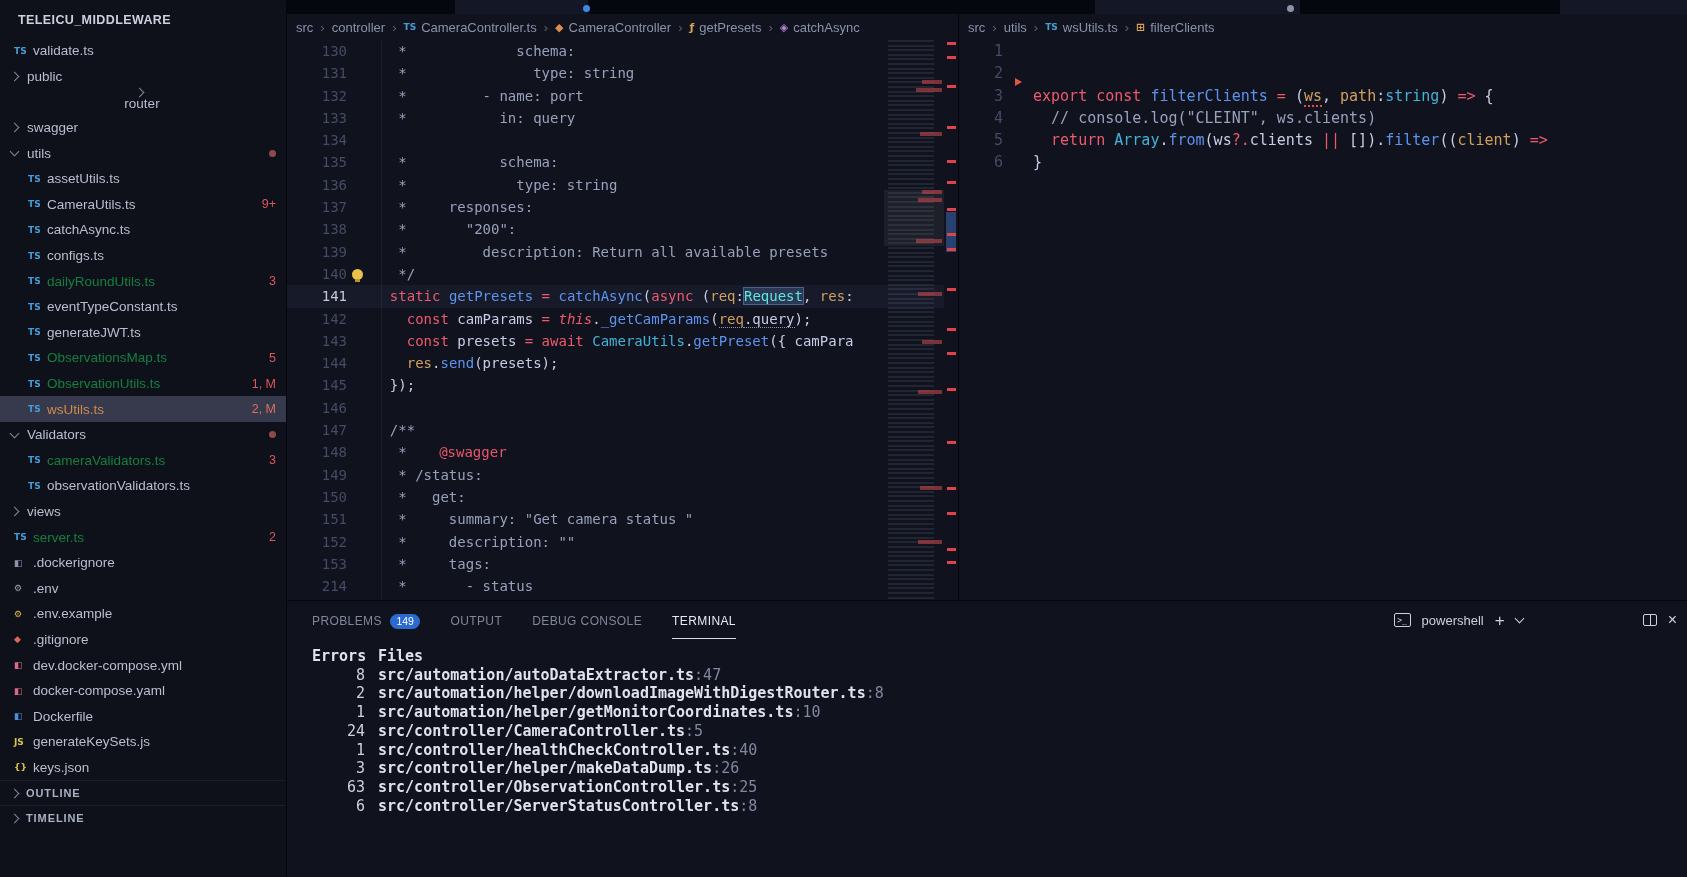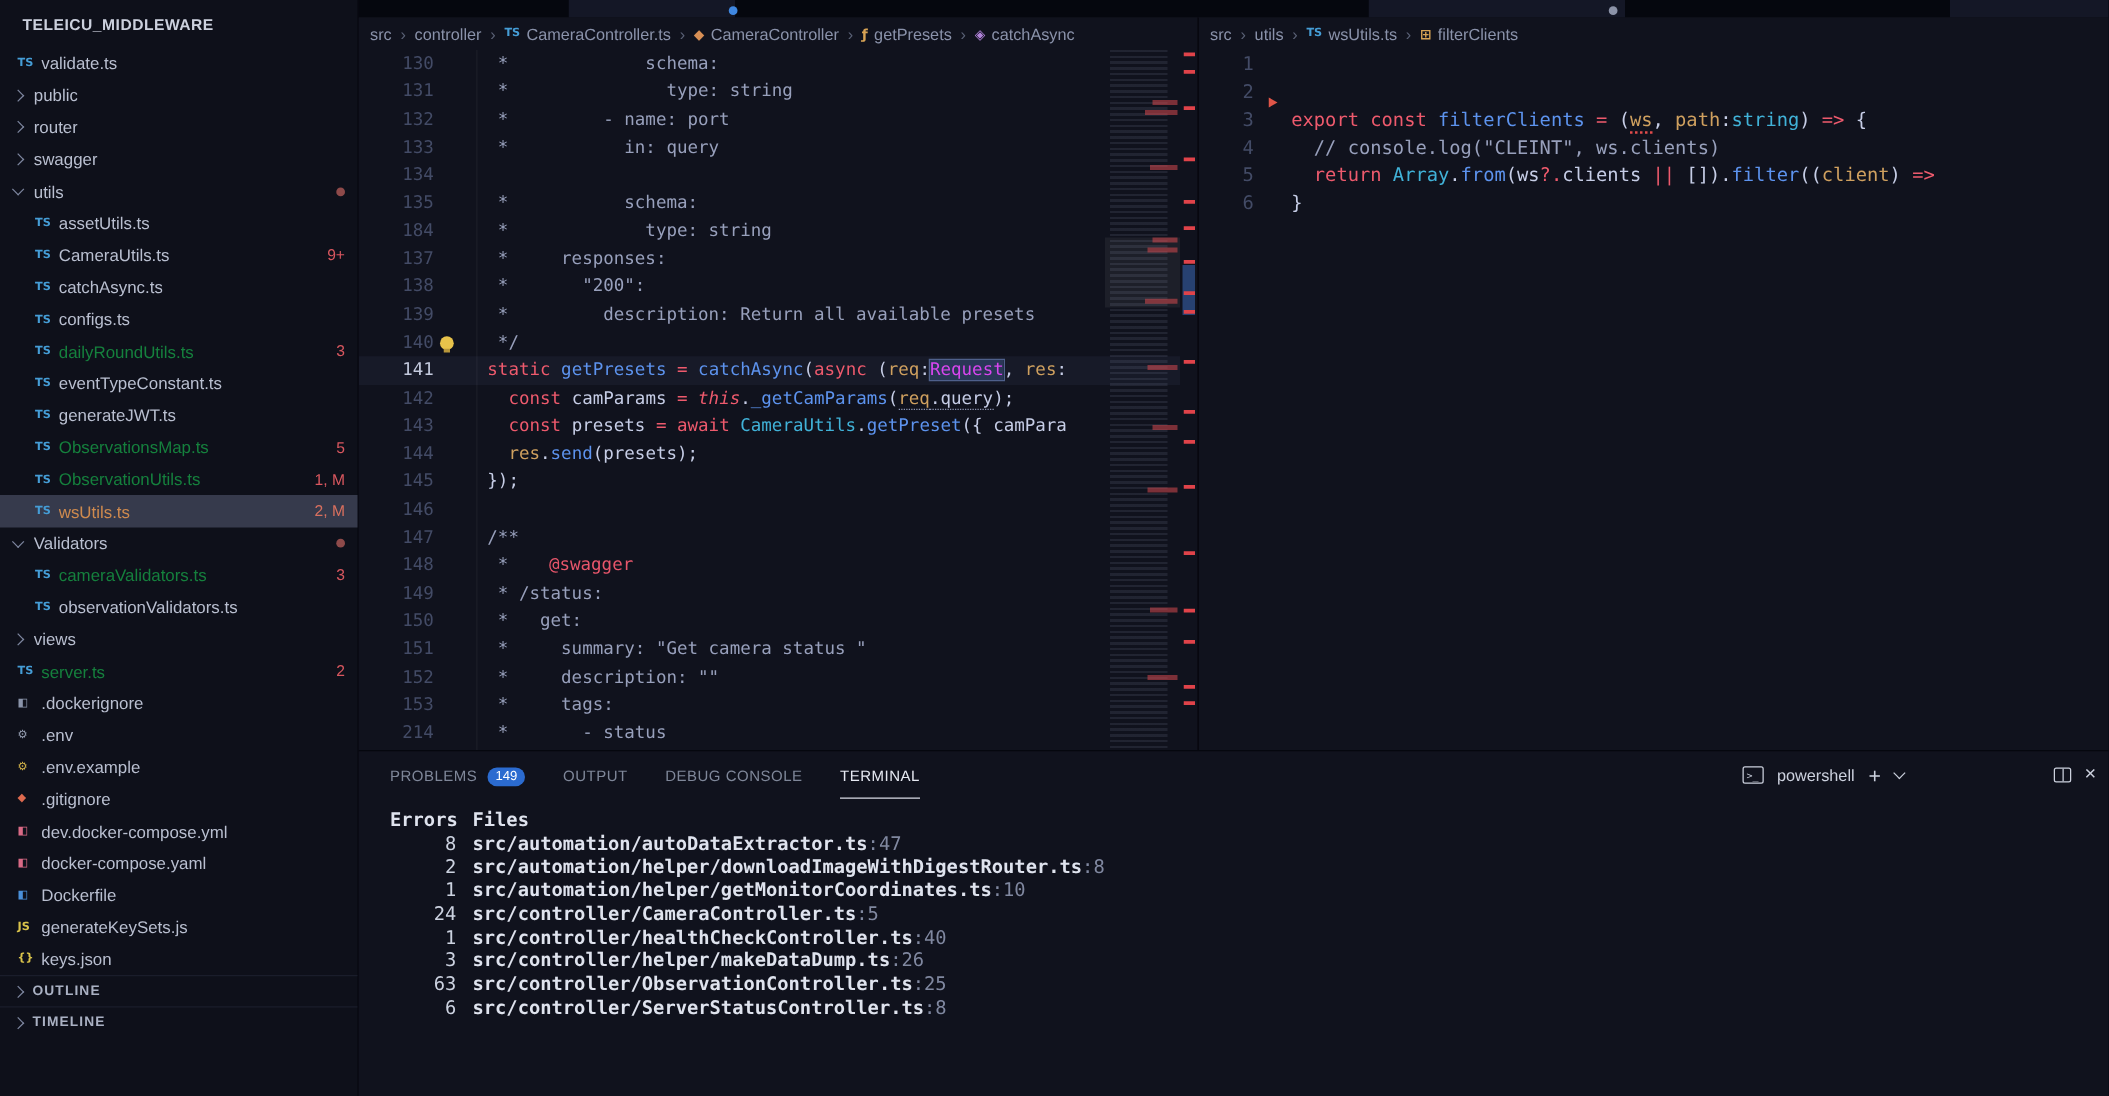--- a/index.html
+++ b/index.html
@@ -57,21 +57,21 @@
   .ed-right .ctext{padding-left:30px;}
   .guide{position:absolute;left:94px;top:0;bottom:0;width:1px;background:rgba(255,255,255,0.05);}
 
   .bulb{position:absolute;left:65px;top:6px;width:11px;height:11px;border-radius:50%;background:#e8c34b;}
   .bulb::after{content:"";position:absolute;left:3px;top:10px;width:5px;height:3px;background:#b7963a;}
 
   .tk-c{color:#98a0bc;}  .tk-ct{color:#e8566b;margin-left:24px;}
   .tk-k,.tk-o{color:#ee5a6d;} .tk-th{color:#ee5a6d;font-style:italic;}
   .tk-f{color:#5d93ee;} .tk-t{color:#41b2d8;}
   .tk-v{color:#c6cde6;} .tk-p{color:#cfa05f;}
-  .tk-hlreq{color:#d946ef;background:rgba(70,96,152,.42);box-shadow:0 0 0 1px rgba(125,155,220,.55);text-align:center;}
+  .tk-hlreq{color:#5eead4;background:rgba(70,96,152,.42);box-shadow:0 0 0 1px rgba(125,155,220,.55);text-align:center;}
   .tk-sqr{border-bottom:2px dotted #e04b4b;}
   .tk-dotu{border-bottom:1px dotted #8d95b2;}
 
   .minimap{position:absolute;top:0;right:14px;width:60px;height:560px;
     background-image:repeating-linear-gradient(180deg,rgba(148,158,188,0.13) 0px,rgba(148,158,188,0.13) 2px,transparent 2px,transparent 4.6px);
     background-size:46px 100%;background-repeat:no-repeat;background-position:4px 0;}
   .mmerr{position:absolute;right:2px;height:4px;background:rgba(214,72,78,0.55);}
   .mmslider{position:absolute;left:0;right:0;top:150px;height:56px;background:rgba(255,255,255,0.055);}
   .ruler{position:absolute;top:0;right:0;width:14px;height:560px;background:#10121d;}
   .rmark{position:absolute;right:2px;width:9px;height:3px;background:#e0434a;}
@@ -113,21 +113,21 @@
     <div class="sidebar-title">TELEICU_MIDDLEWARE</div>
     <div id="tree">
         <div class="tree-row" style="padding-left: 14px;">
           <span class="ficon" style="color: rgb(69, 157, 214);">TS</span>
           <span class="tlabel">validate.ts</span>
         </div>
         <div class="tree-row" style="padding-left: 8px;">
           <span class="tchev"></span>
           <span class="tlabel">public</span>
         </div>
-        <div class="tree-row" style="padding-left: 8px;">
+        <div class="tree-row" style="padding-left: 8px; flex-direction: column;">
           <span class="tchev"></span>
           <span class="tlabel">router</span>
         </div>
         <div class="tree-row" style="padding-left: 8px;">
           <span class="tchev"></span>
           <span class="tlabel">swagger</span>
         </div>
         <div class="tree-row" style="padding-left: 8px;">
           <span class="tchev open"></span>
           <span class="tlabel">utils</span>
@@ -294,21 +294,21 @@
           </div>
         <div class="code-wrap">
           <div class="guide"></div>
           <div class="code-view" id="code-left">
               <div class="code-line"><span class="ln">130</span><span class="ctext"><span class="tk-c">   *             schema:</span></span></div>
               <div class="code-line"><span class="ln">131</span><span class="ctext"><span class="tk-c">   *               type: string</span></span></div>
               <div class="code-line"><span class="ln">132</span><span class="ctext"><span class="tk-c">   *         - name: port</span></span></div>
               <div class="code-line"><span class="ln">133</span><span class="ctext"><span class="tk-c">   *           in: query</span></span></div>
               <div class="code-line"><span class="ln">134</span></div>
               <div class="code-line"><span class="ln">135</span><span class="ctext"><span class="tk-c">   *           schema:</span></span></div>
-              <div class="code-line"><span class="ln">184</span><span class="ctext"><span class="tk-c">   *             type: string</span></span></div>
+              <div class="code-line"><span class="ln">136</span><span class="ctext"><span class="tk-c">   *             type: string</span></span></div>
               <div class="code-line"><span class="ln">137</span><span class="ctext"><span class="tk-c">   *     responses:</span></span></div>
               <div class="code-line"><span class="ln">138</span><span class="ctext"><span class="tk-c">   *       "200":</span></span></div>
               <div class="code-line"><span class="ln">139</span><span class="ctext"><span class="tk-c">   *         description: Return all available presets</span></span></div>
               <div class="code-line"><span class="ln">140</span><span class="bulb"></span><span class="ctext"><span class="tk-c">   */</span></span></div>
               <div class="code-line active"><span class="ln">141</span><span class="ctext"><span class="tk-v">  </span><span class="tk-k">static</span><span class="tk-v"> </span><span class="tk-f">getPresets</span><span class="tk-v"> </span><span class="tk-o">=</span><span class="tk-v"> </span><span class="tk-f">catchAsync</span><span class="tk-v">(</span><span class="tk-k">async</span><span class="tk-v"> (</span><span class="tk-p">req</span><span class="tk-v">:</span><span class="tk-hlreq">Request</span><span class="tk-v">, </span><span class="tk-p">res</span><span class="tk-v">:</span></span></div>
               <div class="code-line"><span class="ln">142</span><span class="ctext"><span class="tk-v">    </span><span class="tk-k">const</span><span class="tk-v"> camParams </span><span class="tk-o">=</span><span class="tk-v"> </span><span class="tk-th">this</span><span class="tk-v">.</span><span class="tk-f">_getCamParams</span><span class="tk-v">(</span><span class="tk-p tk-dotu">req</span><span class="tk-v tk-dotu">.query</span><span class="tk-v">);</span></span></div>
               <div class="code-line"><span class="ln">143</span><span class="ctext"><span class="tk-v">    </span><span class="tk-k">const</span><span class="tk-v"> presets </span><span class="tk-o">=</span><span class="tk-v"> </span><span class="tk-k">await</span><span class="tk-v"> </span><span class="tk-t">CameraUtils</span><span class="tk-v">.</span><span class="tk-f">getPreset</span><span class="tk-v">({ camPara</span></span></div>
               <div class="code-line"><span class="ln">144</span><span class="ctext"><span class="tk-v">    </span><span class="tk-p">res</span><span class="tk-v">.</span><span class="tk-f">send</span><span class="tk-v">(presets);</span></span></div>
               <div class="code-line"><span class="ln">145</span><span class="ctext"><span class="tk-v">  });</span></span></div>
               <div class="code-line"><span class="ln">146</span><span class="ctext"></span></div>

